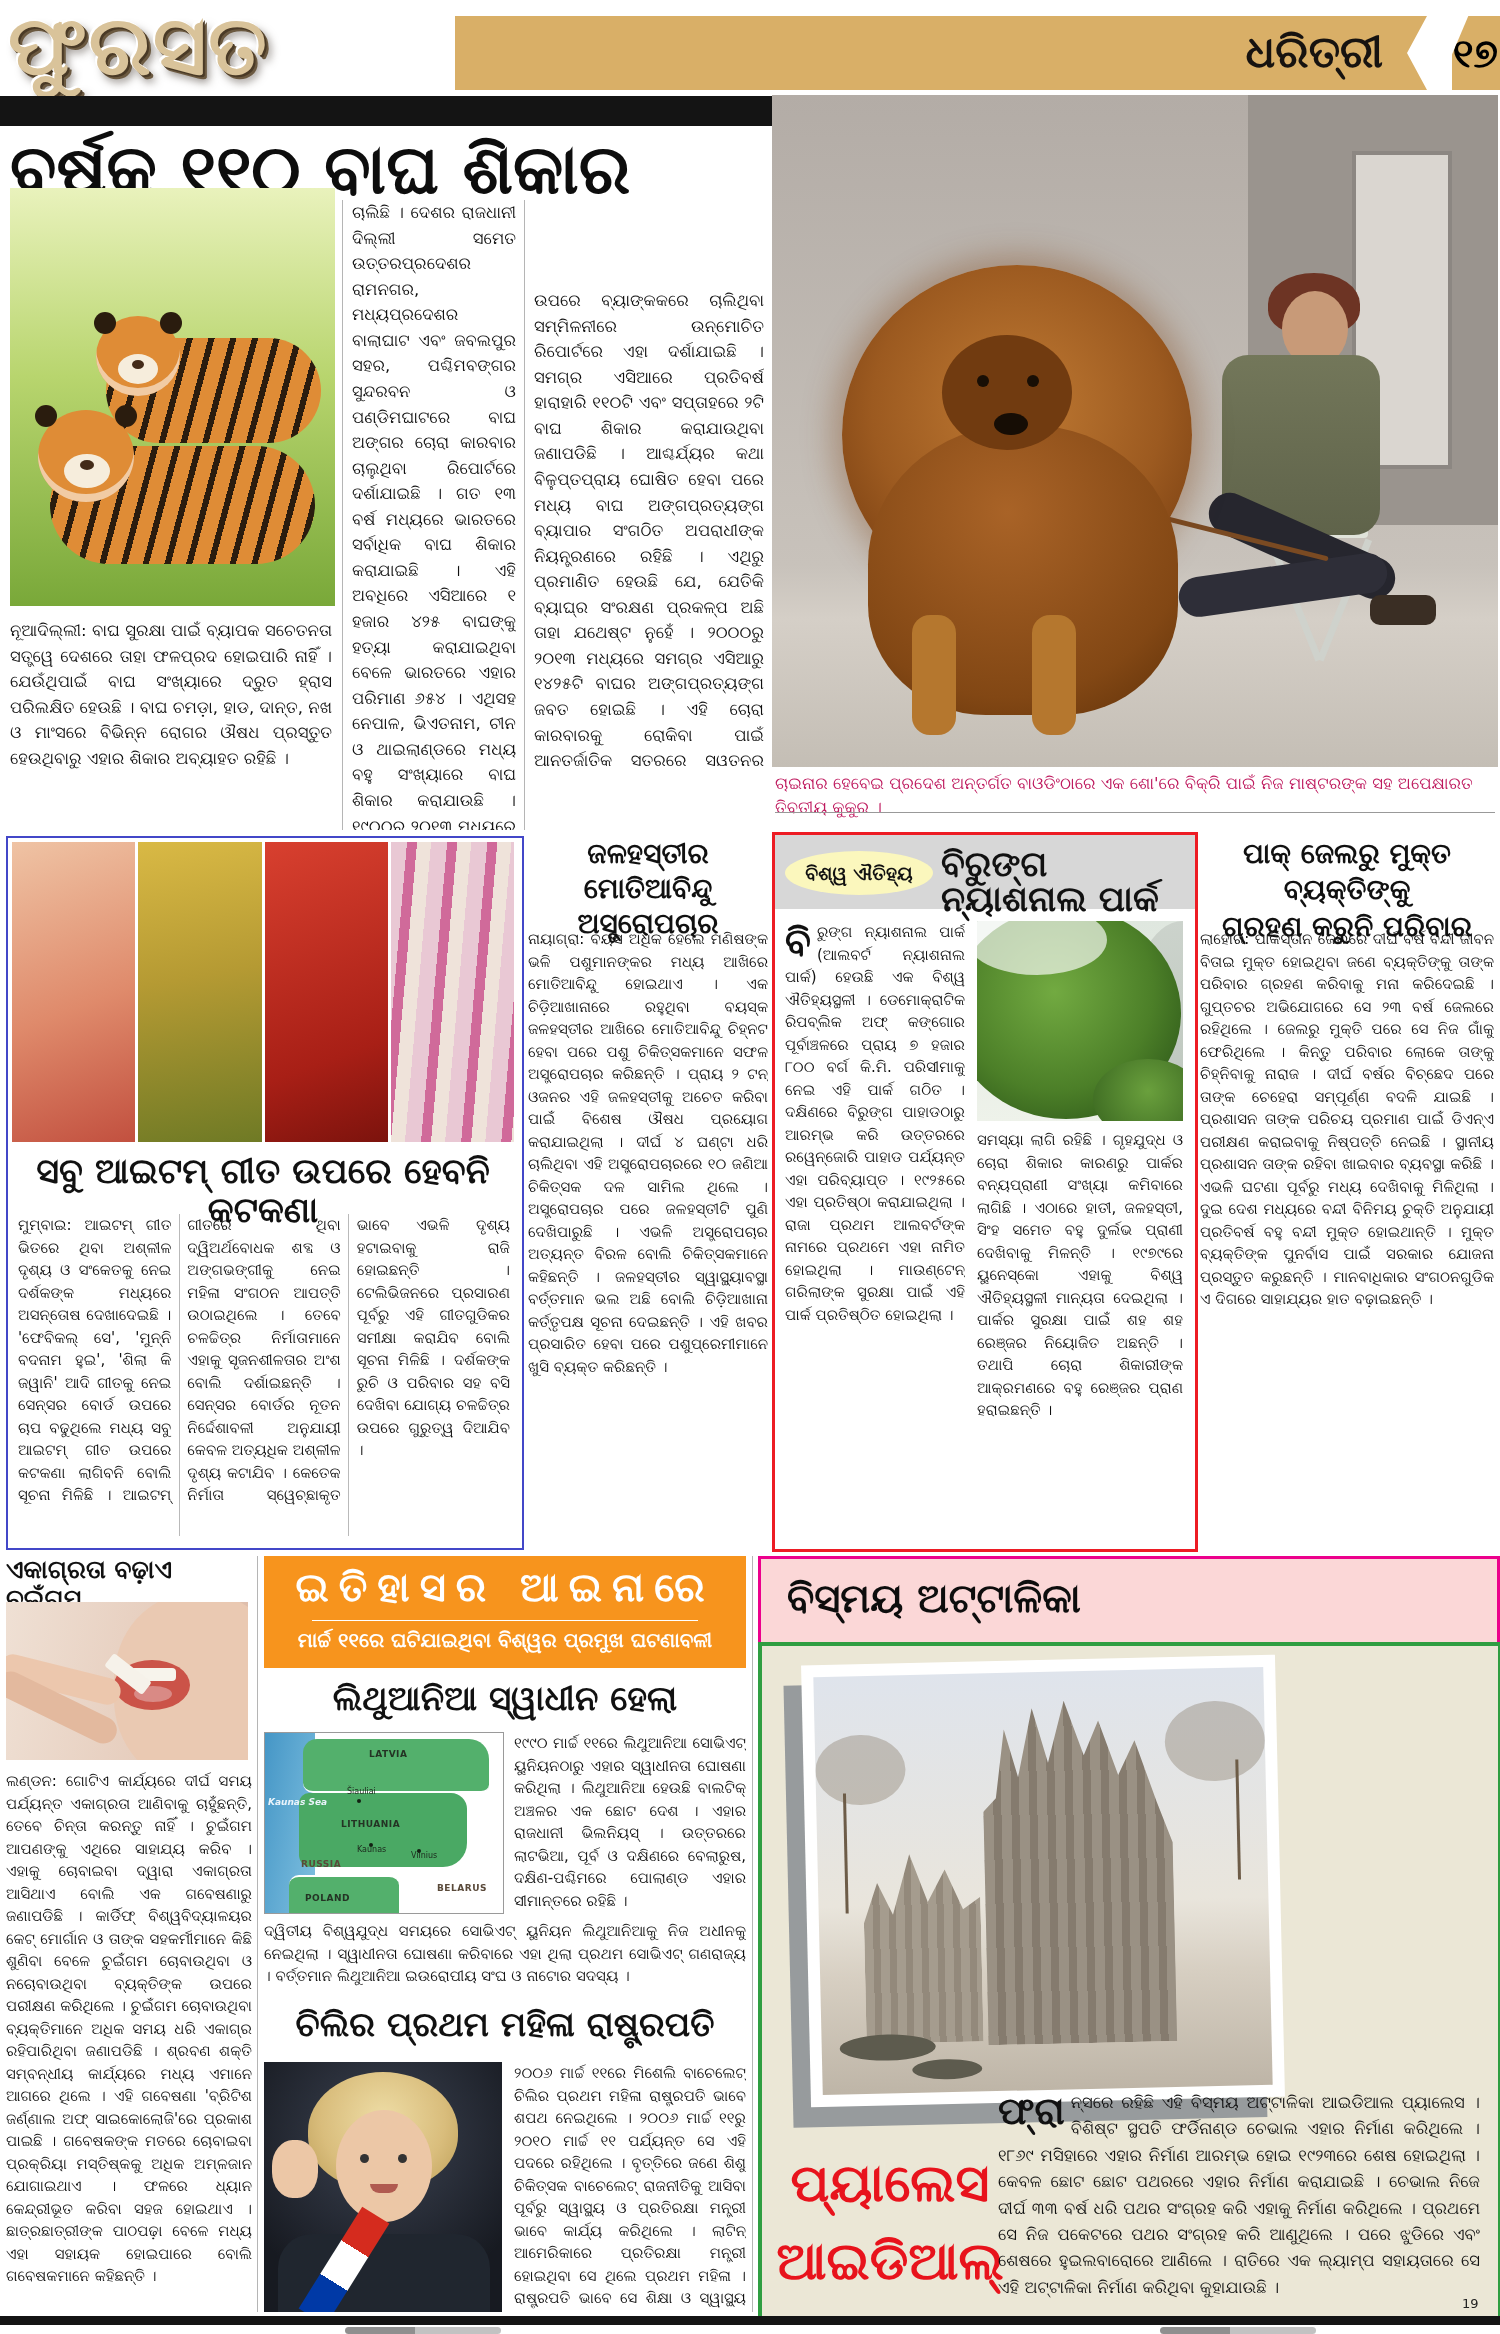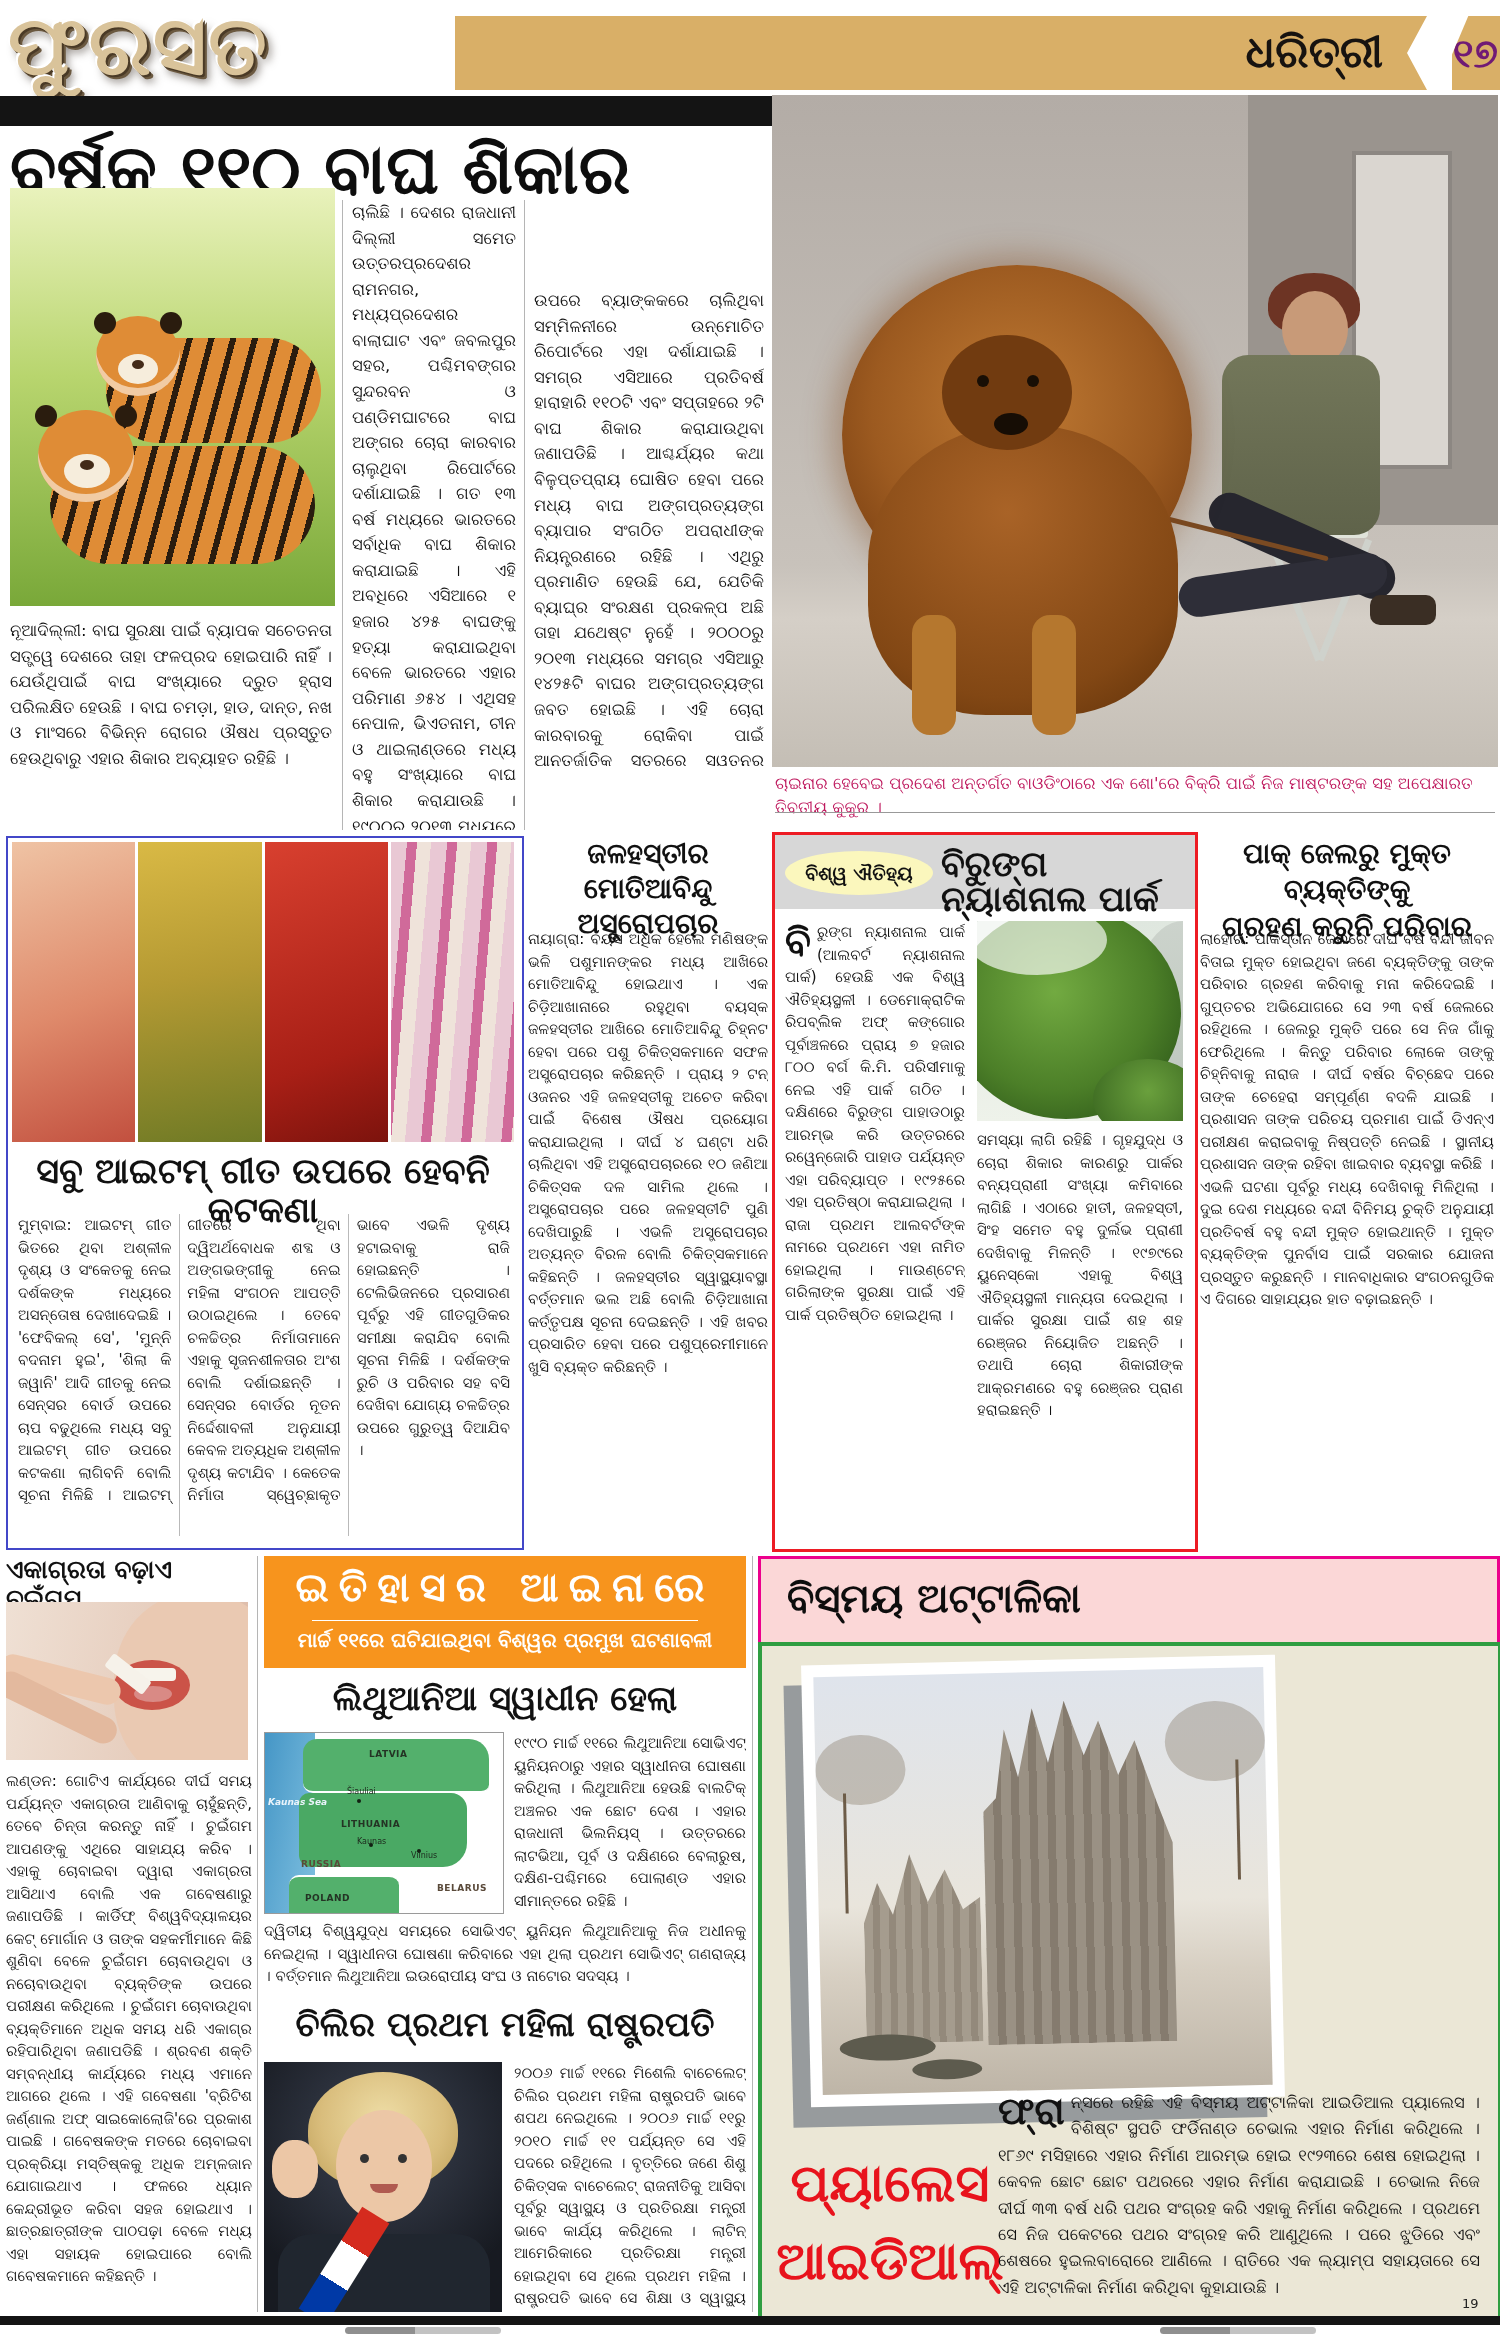--- a/index.html
+++ b/index.html
@@ -12,21 +12,21 @@
 
   
   .masthead{left:8px;top:0px;font-size:82px;font-weight:bold;color:#d9c39a;
     text-shadow:-2px -2px 0 #fff,2px 2px 0 #4a3a26,4px 4px 0 #6b5940,6px 7px 8px rgba(60,50,40,.55);
     letter-spacing:2px;line-height:92px;}
   .brand-banner{left:455px;top:16px;width:972px;height:74px;background:#d9af67;
     clip-path:polygon(0 0,100% 0,calc(100% - 20px) 50%,100% 100%,0 100%);}
   .brand-banner .brand{position:absolute;right:44px;top:10px;font-size:44px;font-weight:bold;color:#171310;}
   .pagenum-box{left:1452px;top:16px;width:48px;height:74px;background:#d9af67;
     clip-path:polygon(0 52%,34% 0,100% 0,100% 100%,0 100%);}
-  .pagenum-box span{position:absolute;right:2px;top:14px;font-size:40px;font-weight:bold;color:#701a75;}
+  .pagenum-box span{position:absolute;right:2px;top:14px;font-size:40px;font-weight:bold;color:#000000;}
   .date-bar{left:0;top:96px;width:1118px;height:30px;background:#141414;}
   .date-bar span{position:absolute;right:18px;top:2px;color:#fff;font-size:21px;font-weight:bold;}
   .tan-tab{left:1128px;top:96px;width:0;height:0;border-top:26px solid #d9af67;
     border-left:20px solid transparent;border-right:20px solid transparent;}
   .year-box{left:1188px;top:96px;width:240px;height:30px;background:#141414;}
   .year-box span{position:absolute;left:0;right:0;top:2px;text-align:center;color:#fff;font-size:21px;font-weight:bold;}
 
   
   .main-headline{left:10px;top:134px;width:720px;font-size:68px;font-weight:bold;line-height:1.05;color:#0d0d0d;}
   .bodytext{font-size:16.5px;line-height:1.55;color:#101010;}
@@ -319,21 +319,21 @@
       <div class="map-pl"></div>
       <div class="map-sea-label">Kaunas Sea</div>
       <div class="map-label" style="left:104px;top:16px;">LATVIA</div>
       <div class="map-label" style="left:76px;top:86px;">LITHUANIA</div>
       <div class="map-label" style="left:36px;top:126px;color:#5a4a3a;">RUSSIA</div>
       <div class="map-label" style="left:40px;top:160px;">POLAND</div>
       <div class="map-label" style="left:172px;top:150px;color:#5a4a3a;">BELARUS</div>
       <div class="map-dot" style="left:92px;top:66px;"></div>
       <div class="map-city" style="left:82px;top:54px;">Šiauliai</div>
       <div class="map-dot" style="left:104px;top:110px;"></div>
-      <div class="map-city" style="left:92px;top:104px;">Kaunas</div>
+      <div class="map-city" style="left:92px;top:112px;">Kaunas</div>
       <div class="map-dot" style="left:152px;top:116px;"></div>
       <div class="map-city" style="left:146px;top:118px;">Vilnius</div>
     </div>
     <div class="lith-side smalltext just ovh">୧୯୯୦ ମାର୍ଚ୍ଚ ୧୧ରେ ଲିଥୁଆନିଆ ସୋଭିଏଟ୍ ୟୁନିୟନଠାରୁ ଏହାର ସ୍ୱାଧୀନତା ଘୋଷଣା କରିଥିଲା । ଲିଥୁଆନିଆ ହେଉଛି ବାଲଟିକ୍ ଅଞ୍ଚଳର ଏକ ଛୋଟ ଦେଶ । ଏହାର ରାଜଧାନୀ ଭିଲନିୟସ୍ । ଉତ୍ତରରେ ଲାଟଭିଆ, ପୂର୍ବ ଓ ଦକ୍ଷିଣରେ ବେଲାରୁଷ, ଦକ୍ଷିଣ-ପଶ୍ଚିମରେ ପୋଲାଣ୍ଡ ଏହାର ସୀମାନ୍ତରେ ରହିଛି ।</div>
     <div class="lith-below smalltext just ovh">ଦ୍ୱିତୀୟ ବିଶ୍ୱଯୁଦ୍ଧ ସମୟରେ ସୋଭିଏଟ୍ ୟୁନିୟନ ଲିଥୁଆନିଆକୁ ନିଜ ଅଧୀନକୁ ନେଇଥିଲା । ସ୍ୱାଧୀନତା ଘୋଷଣା କରିବାରେ ଏହା ଥିଲା ପ୍ରଥମ ସୋଭିଏଟ୍ ଗଣରାଜ୍ୟ । ବର୍ତ୍ତମାନ ଲିଥୁଆନିଆ ଇଉରୋପୀୟ ସଂଘ ଓ ନାଟୋର ସଦସ୍ୟ ।</div>
     <div class="chile-h">ଚିଲିର ପ୍ରଥମ ମହିଳା ରାଷ୍ଟ୍ରପତି</div>
     <div class="chile-img">
       <div class="ch-hair"></div>
       <div class="ch-face"></div>
       <div class="ch-eye" style="left:96px;top:92px;"></div>

